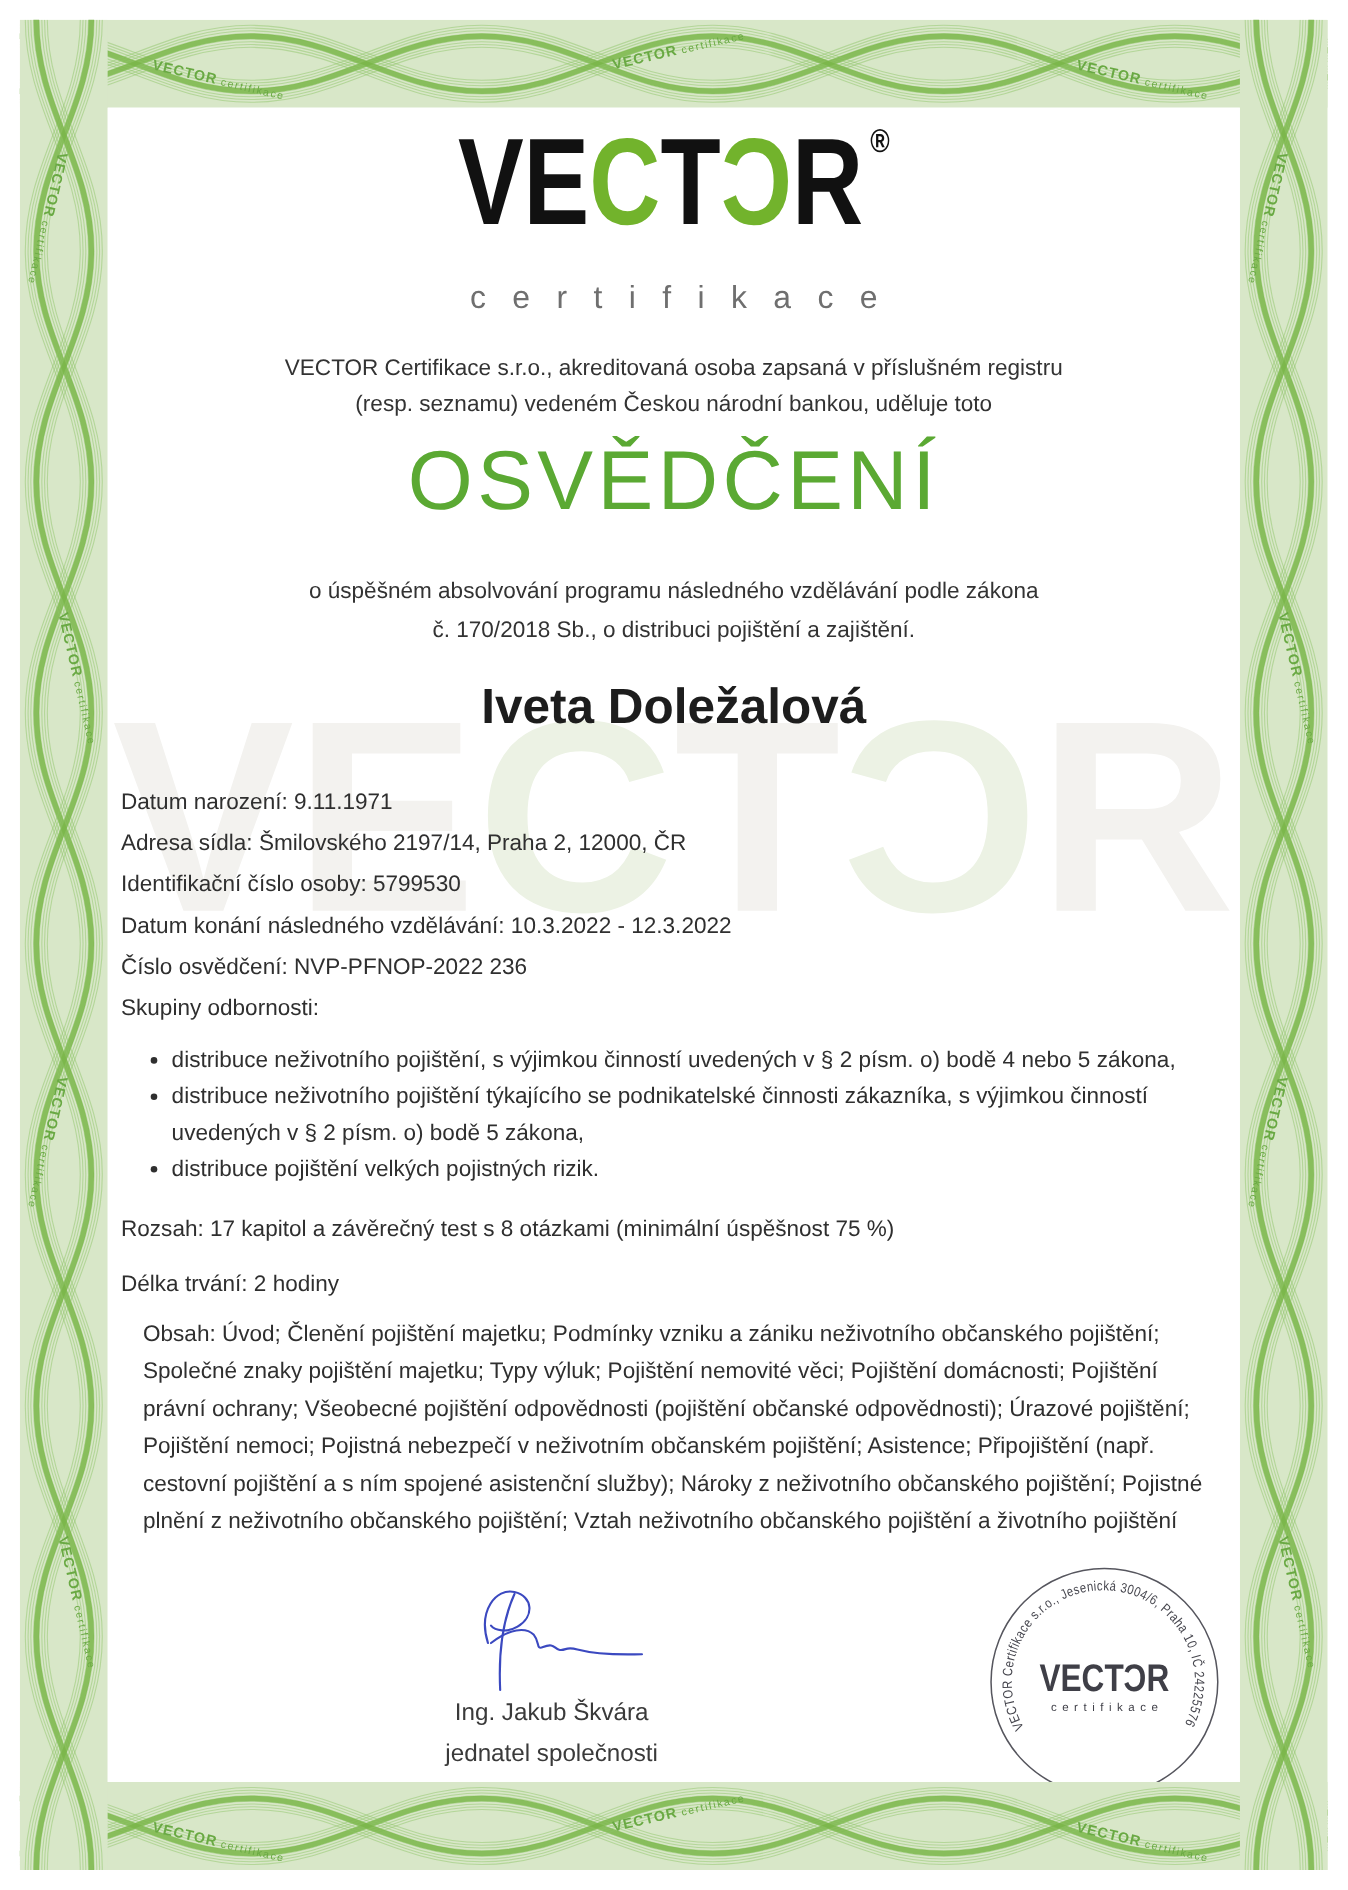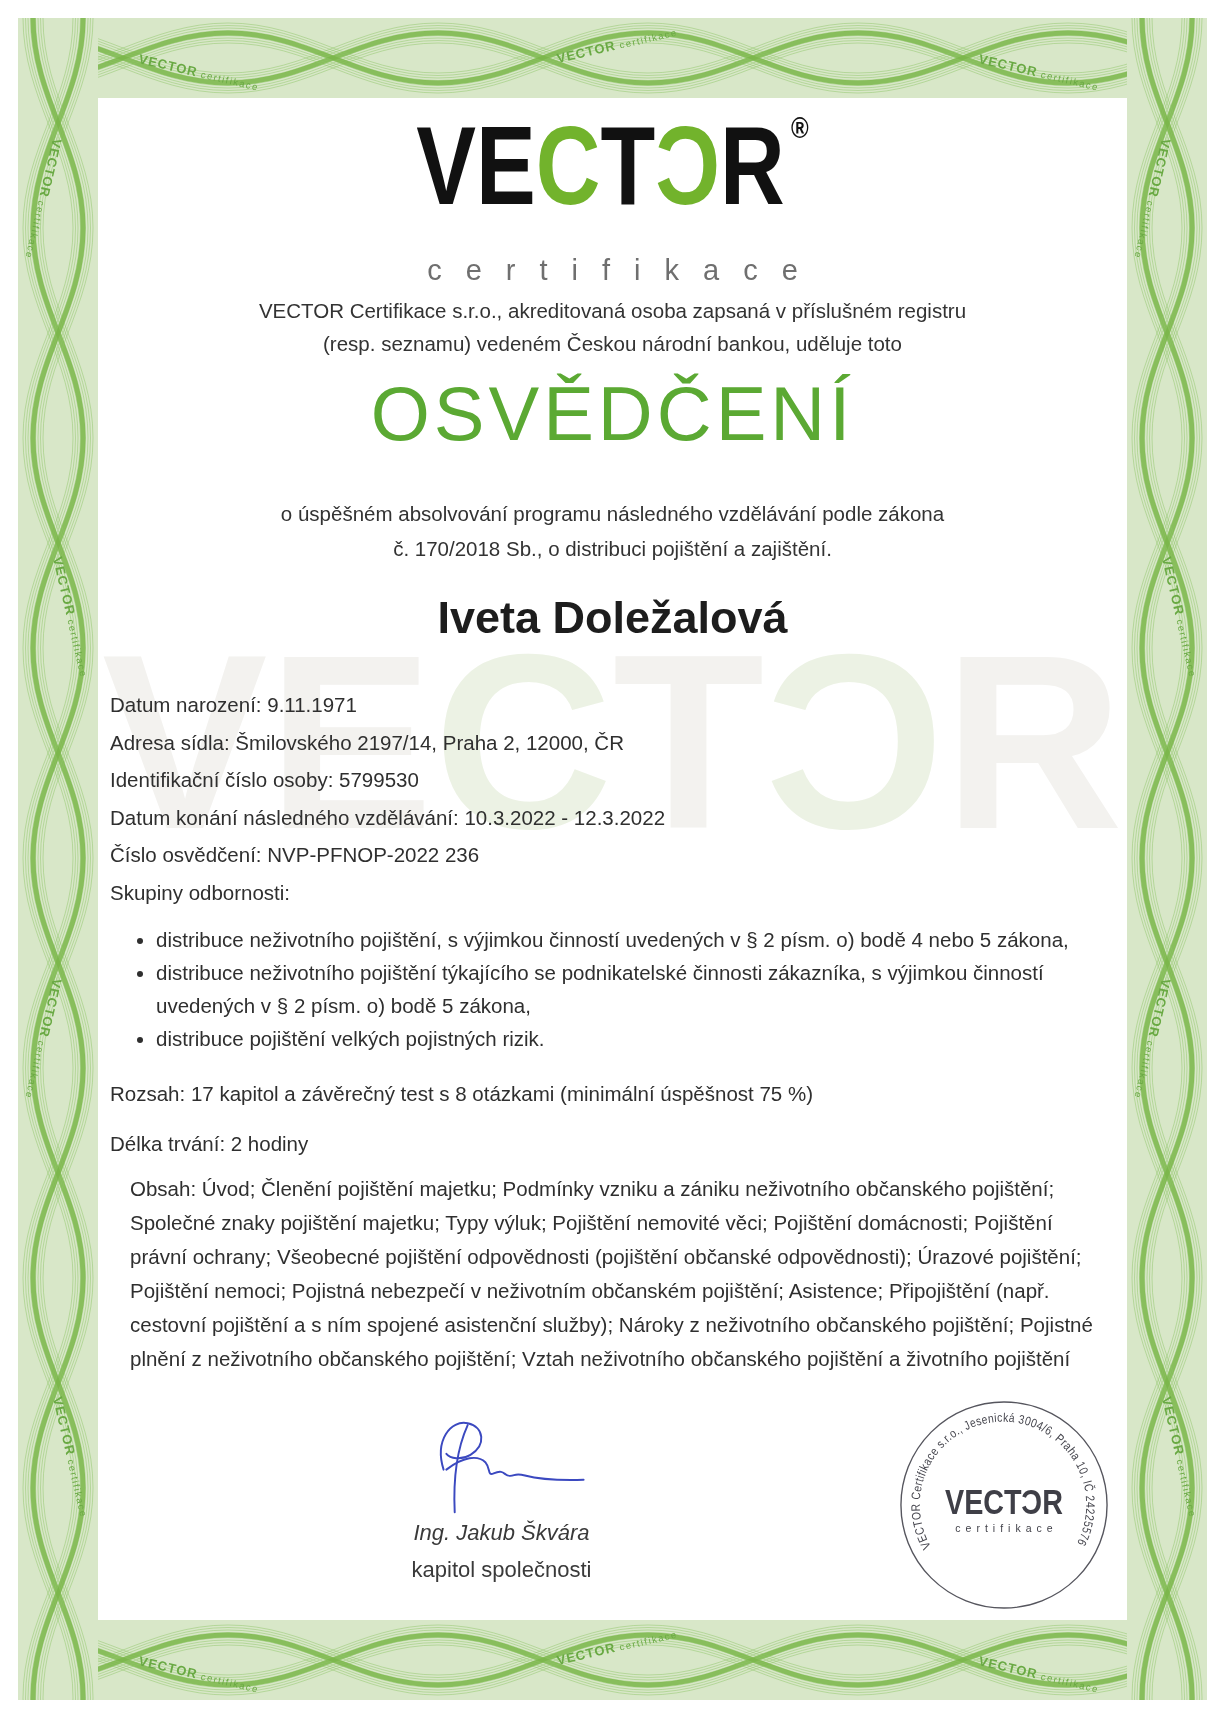--- a/index.html
+++ b/index.html
@@ -31,37 +31,37 @@
   .watermark .flip{transform:scaleX(-1);}
   .inner{position:relative;z-index:1;padding:0 12px;}
   
   .logo{margin-top:12px;font-size:112px;line-height:112px;font-weight:700;white-space:nowrap;
         transform:scaleX(.8);transform-origin:50% 50%;color:#111;}
   .logo .g{color:#72b32c;}
   .logo .flip{display:inline-block;transform:scaleX(-1);}
   .logo .reg{font-size:30px;font-weight:700;position:relative;top:-66px;margin-left:8px;color:#111;}
   .logo-sub{margin-top:4px;font-size:29px;color:#6f6f6f;letter-spacing:24px;padding-left:24px;}
   
-  .intro{margin-top:7px;font-size:20.5px;line-height:33px;color:#333;}
+  .intro{margin-top:30px;font-size:20.5px;line-height:33px;color:#333;}
   .title{margin-top:14px;font-size:76px;line-height:80px;letter-spacing:4px;color:#5ba933;font-weight:400;text-align:center;}
   .subtitle{margin-top:42px;font-size:20.5px;line-height:35px;color:#333;}
   .recipient{margin-top:26px;font-size:45px;line-height:52px;font-weight:700;color:#1d1d1d;}
   
   .details{margin-top:42px;text-align:left;font-size:20.5px;line-height:37.5px;color:#2f2f2f;}
   .details b{font-weight:700;}
   .bullets{margin:12px 0 0 0;padding:0 0 0 46px;text-align:left;font-size:20.5px;line-height:33px;color:#2f2f2f;}
   .bullets li{margin:0;}
   .scope-line{margin-top:22px;text-align:left;font-size:20.5px;line-height:33px;}
   .duration-line{margin-top:17px;text-align:left;font-size:20.5px;line-height:33px;}
   .summary{margin-top:12px;text-align:left;font-size:20.5px;line-height:34px;margin-left:20px;}
   
   .sig-row{margin-top:20px;display:flex;align-items:flex-start;justify-content:space-between;height:218px;}
   .sig-col{flex:1;display:flex;flex-direction:column;align-items:center;padding-top:18px;}
   .sig-img{height:102px;}
-  .sig-name{font-size:22px;color:#3a3a3a;margin-top:2px;line-height:30px;font-style:italic;}
+  .sig-name{font-size:22px;color:#3a3a3a;margin-top:2px;line-height:30px;}
   .sig-role{font-size:22px;color:#3a3a3a;margin-top:7px;line-height:30px;}
   .seal{width:222px;position:relative;flex:0 0 auto;}
   .seal-logo{position:absolute;left:0;right:0;top:88px;text-align:center;color:#3f3f47;}
   .seal-logo .seal-word{font-size:35px;font-weight:700;line-height:36px;transform:scaleX(.82);white-space:nowrap;}
   .seal-logo .g2{color:#3f3f47;}
   .seal-logo .flip{display:inline-block;transform:scaleX(-1);}
   .seal-logo .seal-sub{font-size:10.5px;letter-spacing:5px;margin-top:2px;padding-left:5px;}
   .seal-ring-text{font-size:12.5px;fill:#46464e;letter-spacing:.5px;font-family:"Liberation Sans","DejaVu Sans",sans-serif;}
   .ink{fill:none;stroke:#3b49c0;stroke-width:2.1;stroke-linecap:round;stroke-linejoin:round;}
 </style>
@@ -230,21 +230,21 @@
 
       <div class="sig-row">
 
         <div class="sig-col">
           <svg class="sig-img" width="200" height="102" viewBox="0 0 200 110">
             <path class="ink" d="M63,12 C53,34 47,64 49,106"></path>
             <path class="ink" d="M37,60 C27,28 45,6 63,10 C81,14 83,34 66,44 C56,50 44,48 40,43"></path>
             <path class="ink" d="M40,60 C58,46 74,44 82,52 C88,59 84,67 91,64 C105,58 101,70 113,66 C125,62 122,73 188,71"></path>
           </svg>
           <div class="sig-name">Ing. Jakub Škvára</div>
-          <div class="sig-role">kapitol společnosti</div>
+          <div class="sig-role">jednatel společnosti</div>
         </div>
 
         <div class="seal">
           <svg width="222" height="218" viewBox="0 0 222 220">
             <defs>
               <path id="sealArc" d="M 37.3,152 A 84,84 0 1 1 182.7,152"></path>
             </defs>
             <circle cx="111" cy="110" r="104" fill="#ffffff" stroke="#56565e" stroke-width="1.4"></circle>
             <text class="seal-ring-text"><textPath href="#sealArc" textLength="348" lengthAdjust="spacingAndGlyphs">VECTOR Certifikace s.r.o., Jesenická 3004/6, Praha 10, IČ 24225576</textPath></text>
           </svg>

